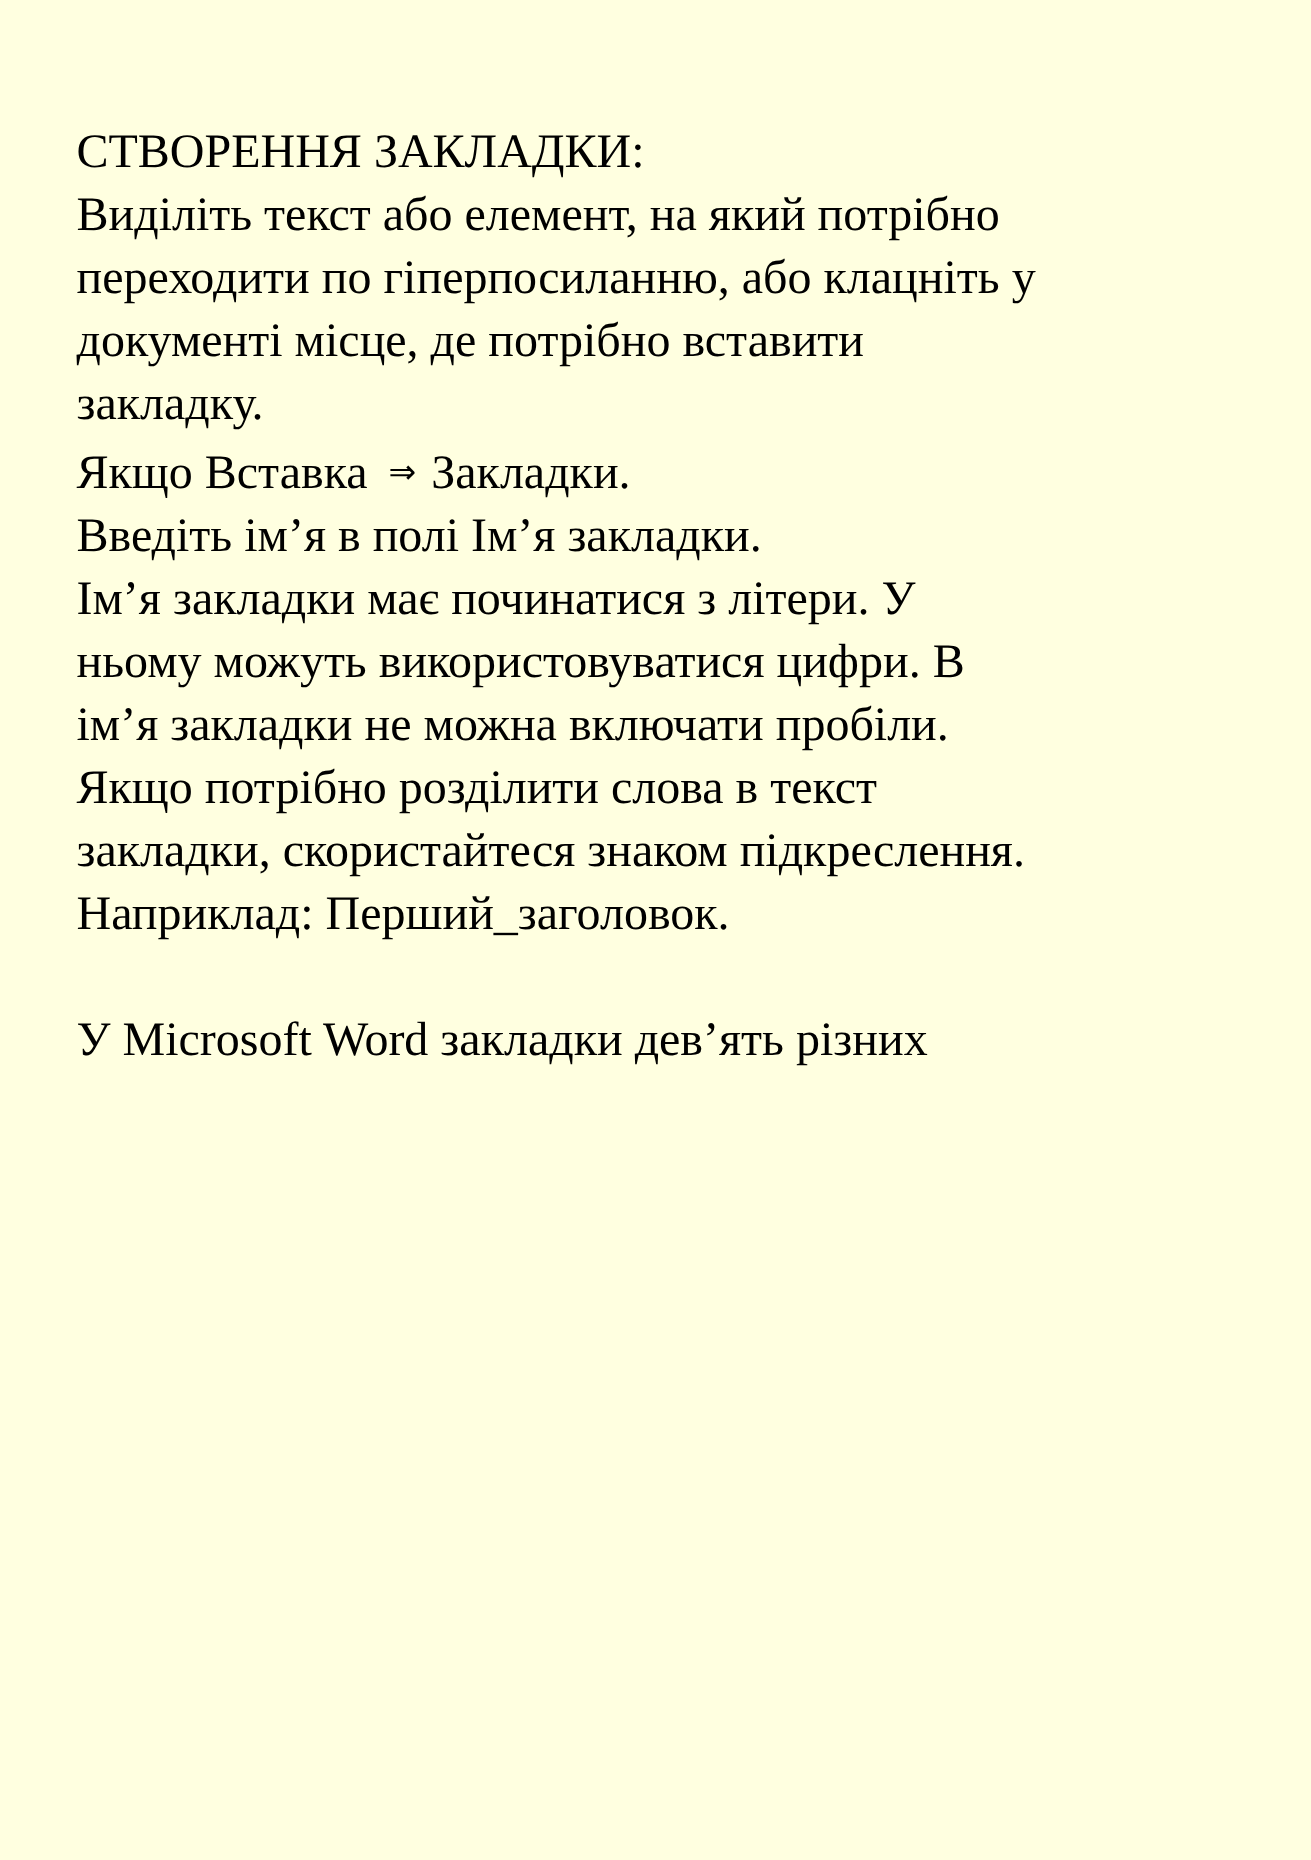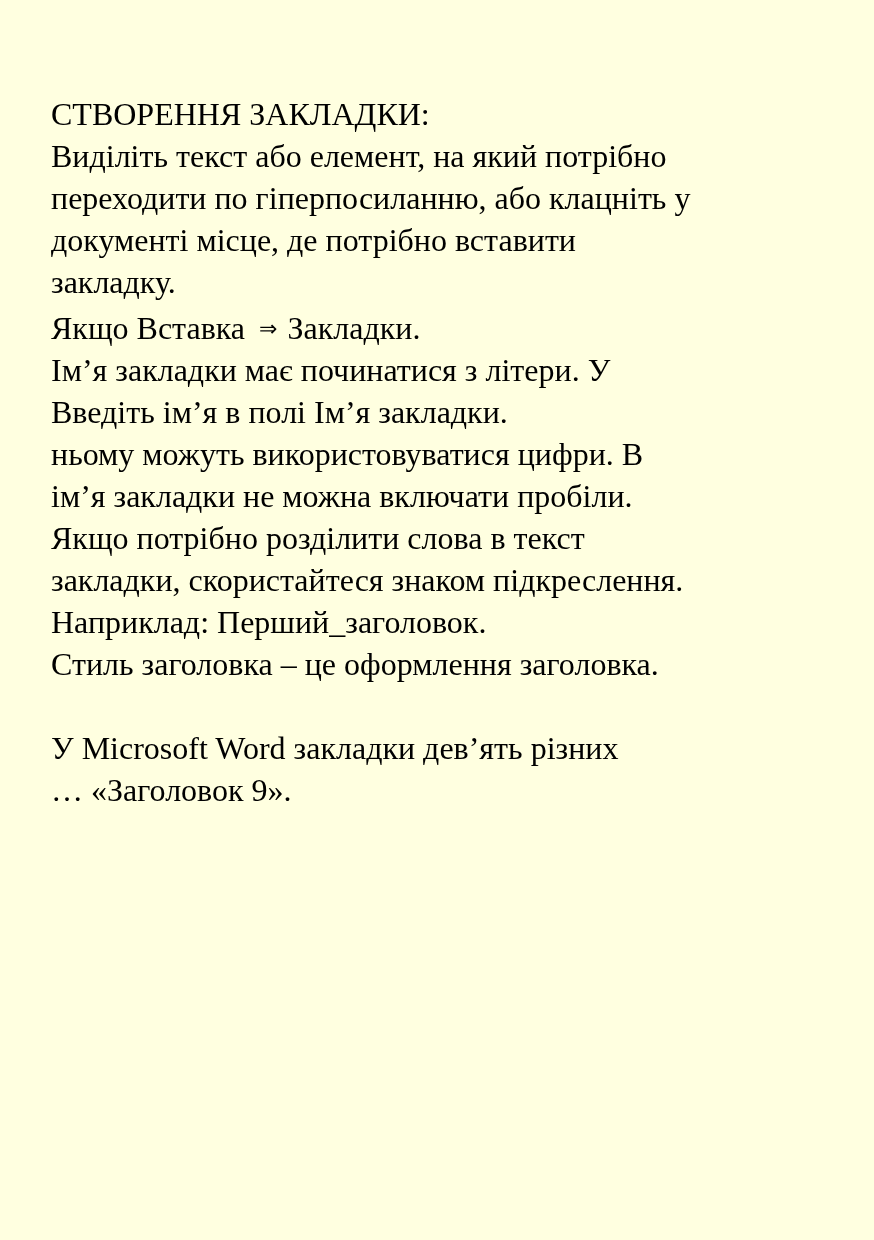--- a/index.html
+++ b/index.html
@@ -14,21 +14,21 @@
     }
     .page {
       position: relative;
       width: 874px;
       height: 1240px;
       background: #ffffe0;
     }
     .content {
       position: absolute;
       left: 51px;
-      top: 93px;
+      top: 79px;
       width: 790px;
       font-family: "Liberation Serif", serif;
       font-size: 32px;
       color: #000000;
       line-height: 42px;
     }
     .line {
       display: block;
       white-space: nowrap;
       height: 42px;
@@ -54,28 +54,26 @@
     <span class="line">переходити по гіперпосиланню, або клацніть у</span>
     <span class="line">документі місце, де потрібно вставити</span>
     <span class="line">закладку.</span>
 
     <div class="gap-small"></div>
 
     <span class="line">
       <span>Якщо Вставка</span><span class="arrow">⇒</span><span>Закладки.</span>
     </span>
 
+    <span class="line">Введіть ім’я в полі Ім’я закладки.</span>
     <span class="line">Ім’я закладки має починатися з літери. У</span>
-    <span class="line">Введіть ім’я в полі Ім’я закладки.</span>
     <span class="line">ньому можуть використовуватися цифри. В</span>
     <span class="line">ім’я закладки не можна включати пробіли.</span>
     <span class="line">Якщо потрібно розділити слова в текст</span>
     <span class="line">закладки, скористайтеся знаком підкреслення.</span>
     <span class="line">Наприклад: Перший_заголовок.</span>
-    <span class="line">Стиль заголовка – це оформлення заголовка.</span>
 
     <div class="gap-blank"></div>
 
     <span class="line">У Microsoft Word закладки дев’ять різних</span>
-    <span class="line">… «Заголовок 9».</span>
 
   </div>
 </div>
 
 </body></html>

